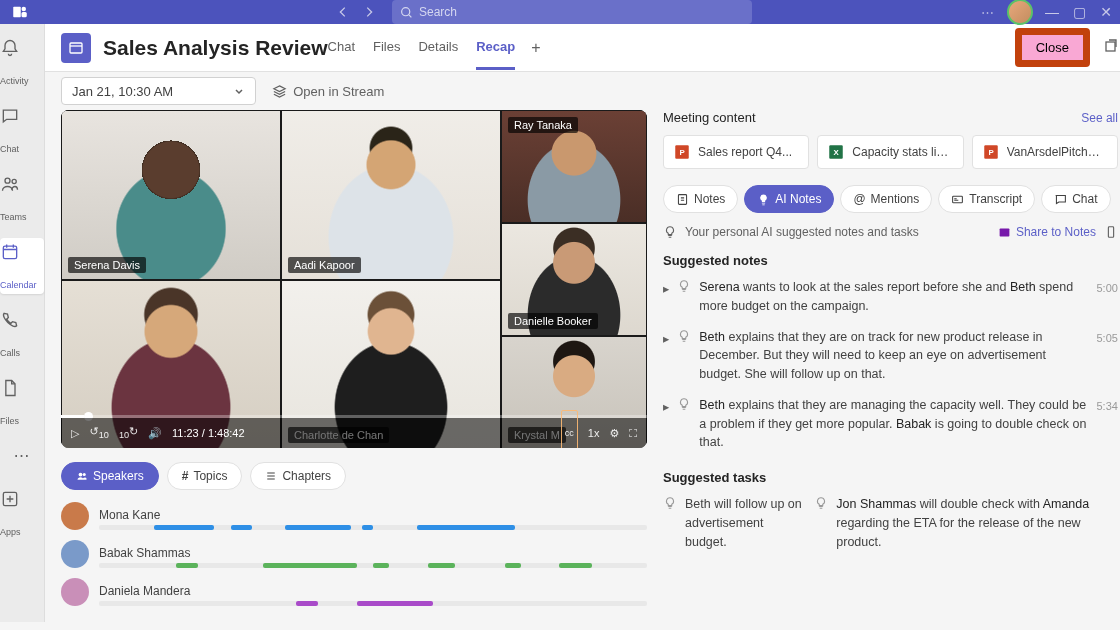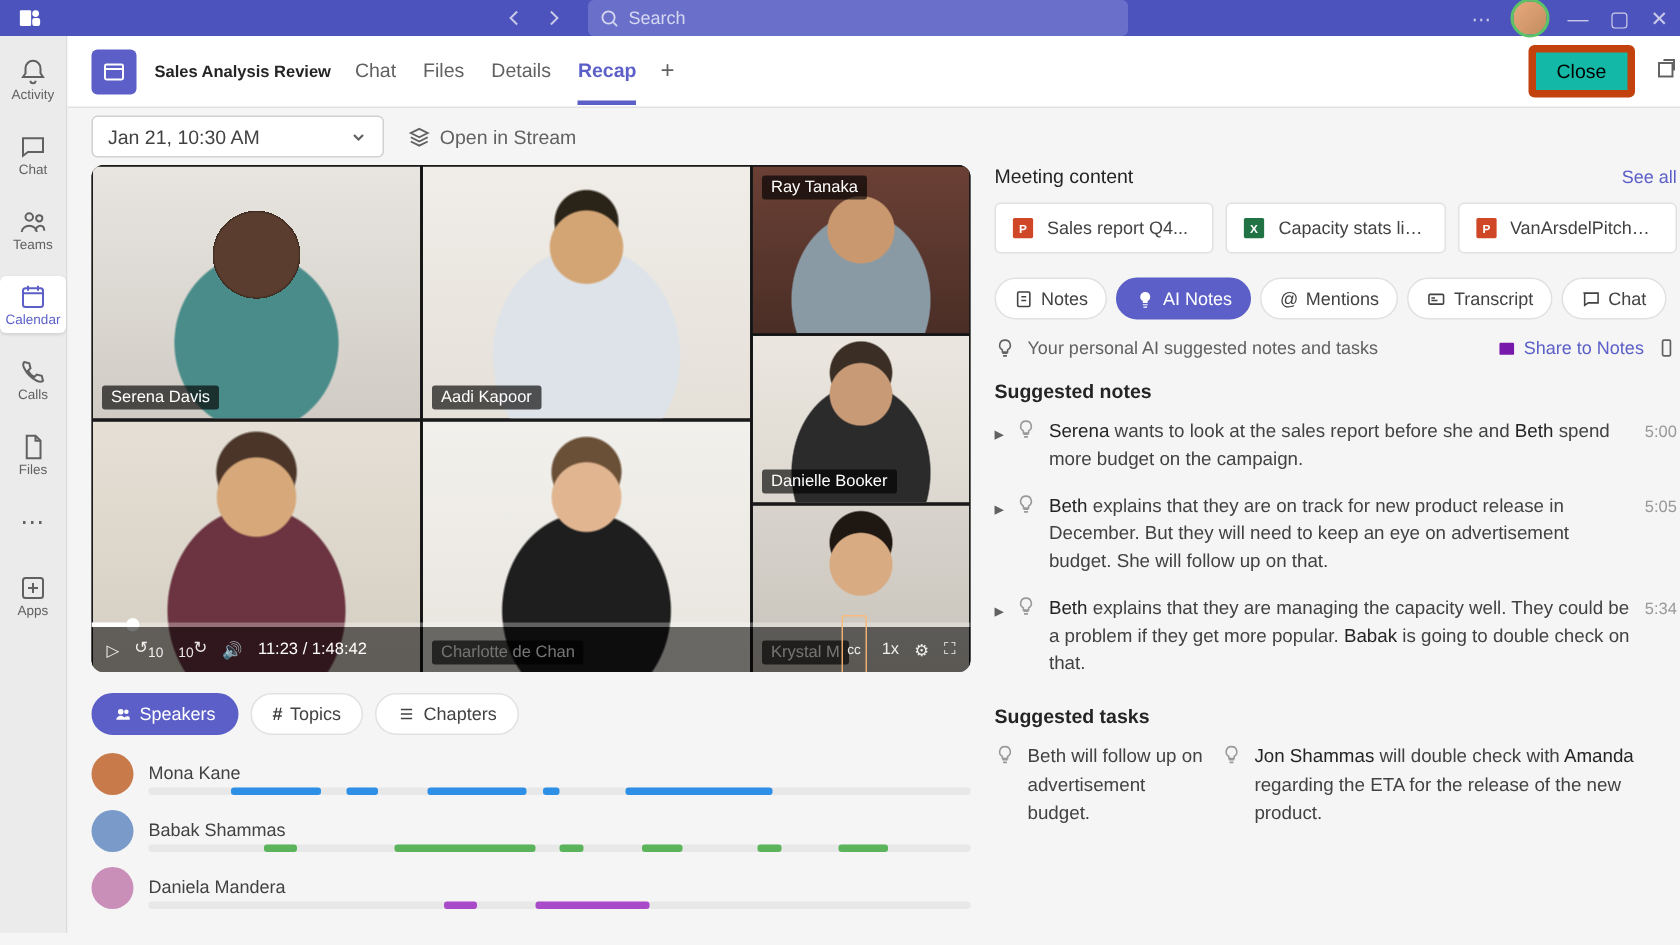--- a/index.html
+++ b/index.html
@@ -9,36 +9,36 @@
 .tb-nav{display:flex;gap:4px;margin-right:12px}
 .tb-nav span{width:22px;height:22px;display:flex;align-items:center;justify-content:center;border-radius:3px;cursor:pointer;color:#c8c9e8}
 .tb-search{flex:0 0 360px;height:24px;background:#6a70c9;border-radius:4px;display:flex;align-items:center;padding:0 8px;color:#d5d7f0;font-size:12px}
 .tb-search svg{margin-right:6px}
 .tb-right{margin-left:auto;display:flex;align-items:center;gap:12px}
 .tb-dots{color:#c8c9e8;letter-spacing:1px}
 .tb-avatar{width:26px;height:26px;border-radius:50%;background:linear-gradient(135deg,#e8a87c,#c38d5f);border:2px solid #5bc268;position:relative}
 .tb-win{display:flex;gap:14px;color:#c8c9e8;font-size:14px}
 .app{display:flex;height:598px}
 .rail{width:48px;background:#ebebeb;display:flex;flex-direction:column;align-items:center;padding-top:10px;gap:12px;border-right:1px solid #ddd}
-.rail-item{width:44px;display:flex;flex-direction:column;align-items:center;gap:0;color:#616161;cursor:pointer;padding:4px 0;border-radius:4px}
+.rail-item{width:44px;display:flex;flex-direction:column;gap:18px;color:#616161;cursor:pointer;padding:4px 0;border-radius:4px}
 .rail-item.active{background:#fff;box-shadow:0 1px 2px rgba(0,0,0,0.1)}
 .rail-item svg{width:20px;height:20px}
 .rail-label{font-size:9px}
 .rail-more{color:#616161;font-size:16px;letter-spacing:1px;margin-top:4px}
 .rail-apps{margin-top:8px}
 .main{flex:1;background:#f5f5f5;display:flex;flex-direction:column}
 .header{height:48px;background:#fff;border-bottom:1px solid #e1e1e1;display:flex;align-items:center;padding:0 16px}
 .hdr-icon{width:30px;height:30px;background:#5b5fc7;border-radius:4px;display:flex;align-items:center;justify-content:center;color:#fff;margin-right:12px}
-.hdr-title{font-size:11px;font-weight:700;margin-right:16px}
+.hdr-title{font-size:21px;font-weight:700;margin-right:0}
 .hdr-tabs{display:flex;gap:18px}
 .hdr-tab{color:#616161;cursor:pointer;padding:13px 0;border-bottom:3px solid transparent}
 .hdr-tab.active{color:#5b5fc7;border-bottom-color:#5b5fc7;font-weight:600}
 .hdr-plus{color:#616161;margin-left:16px;cursor:pointer;font-size:16px}
 .hdr-right{margin-left:auto;display:flex;align-items:center;gap:12px}
-.btn-close{padding:5px 14px;border:5px solid #c2410c;border-radius:4px;background:#14b8a6;cursor:pointer;font-size:13px}
+.btn-close{padding:5px 14px;border:7px solid #c2410c;border-radius:4px;background:#f9a8d4;cursor:pointer;font-size:13px}
 .popout{color:#616161;cursor:pointer}
 .toolbar{height:38px;display:flex;align-items:center;padding:0 16px;gap:16px}
 .dropdown{height:28px;background:#fff;border:1px solid #d1d1d1;border-radius:4px;display:flex;align-items:center;padding:0 10px;gap:60px;cursor:pointer;font-size:13px;color:#424242}
 .dropdown svg{color:#616161}
 .open-stream{display:flex;align-items:center;gap:6px;color:#616161;cursor:pointer;font-size:13px}
 .content{flex:1;display:flex;gap:16px;padding:0 16px 16px;overflow:hidden}
 .left{flex:0 0 586px;display:flex;flex-direction:column}
 .video-grid{position:relative;height:340px;border-radius:8px;overflow:hidden;background:#000}
 .grid{display:grid;grid-template-columns:220px 220px 146px;grid-template-rows:170px 170px;height:100%}
 .tile{position:relative;background:#333;border:1px solid #1a1a1a;overflow:hidden}

